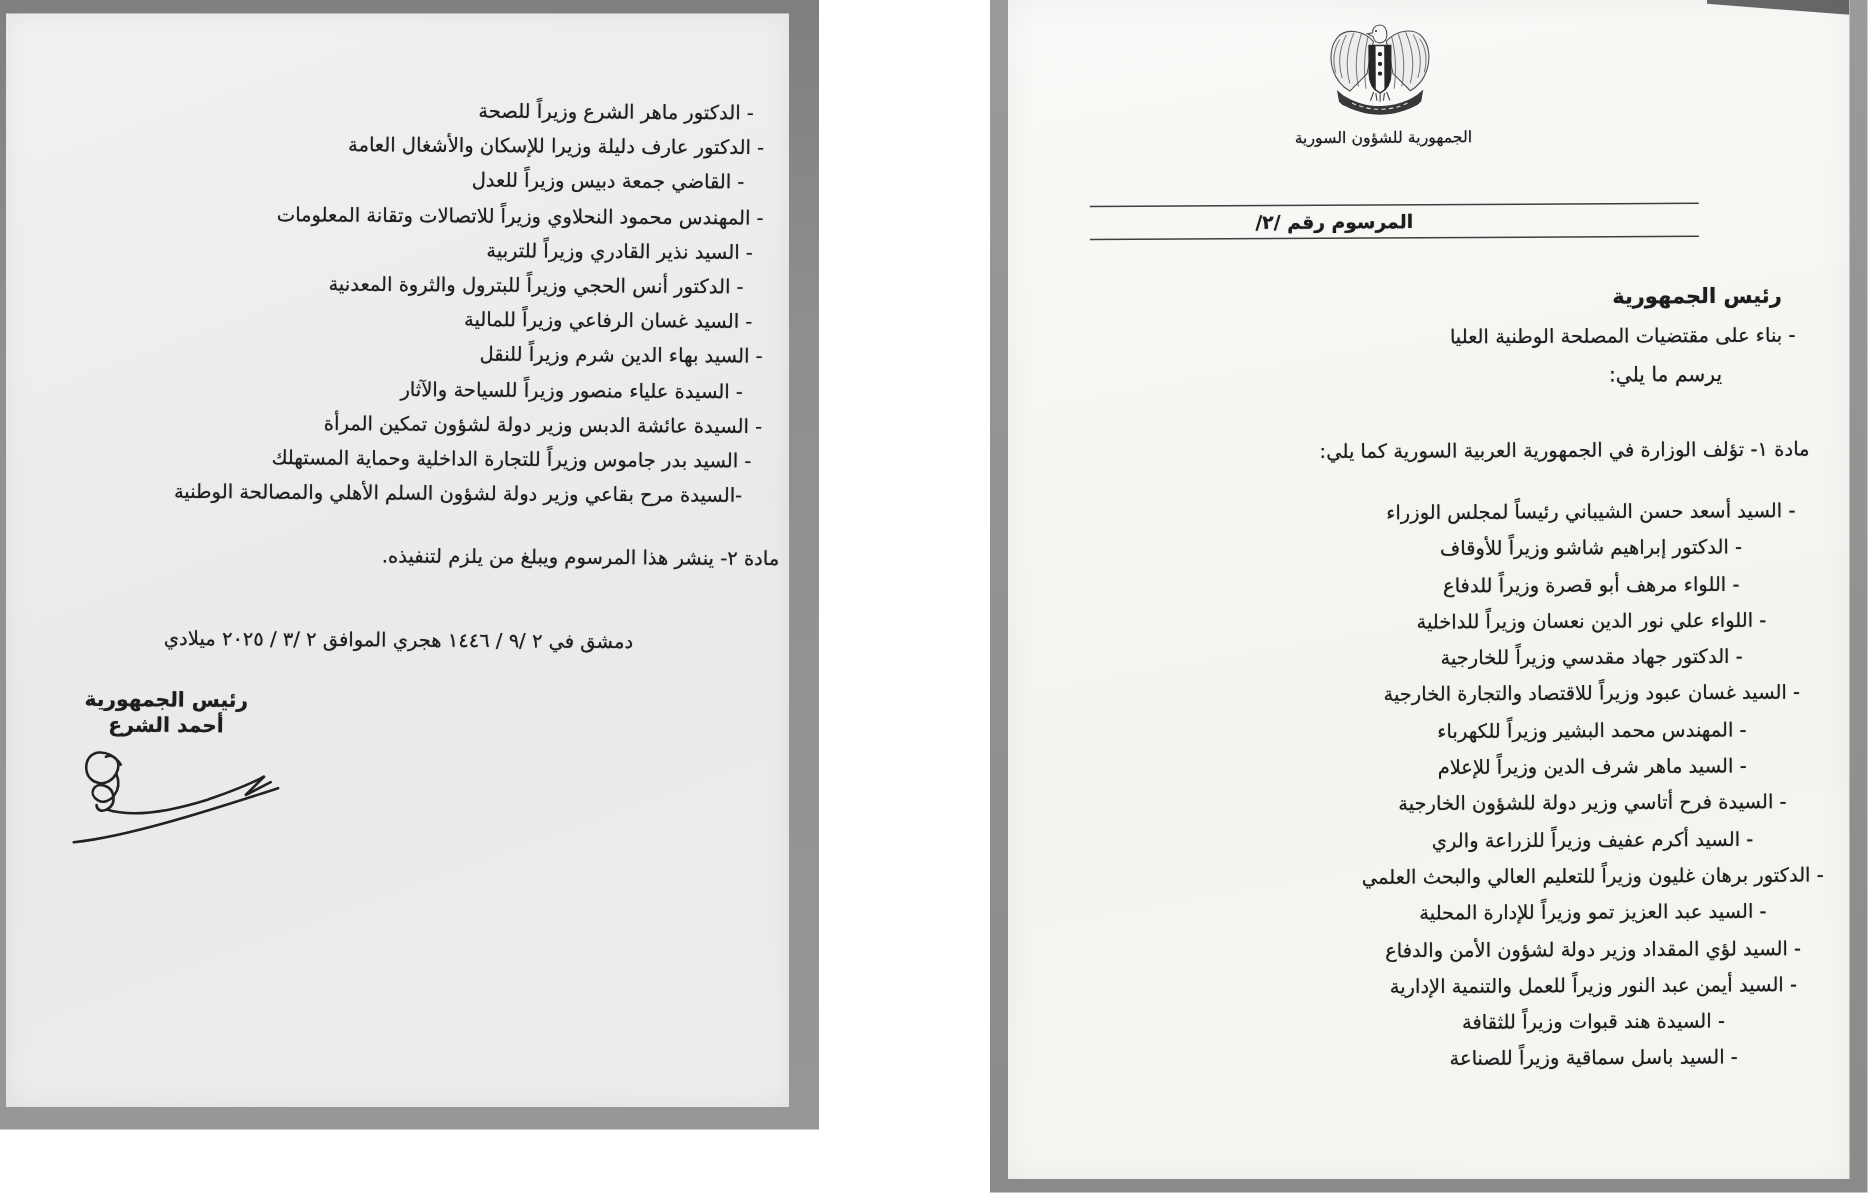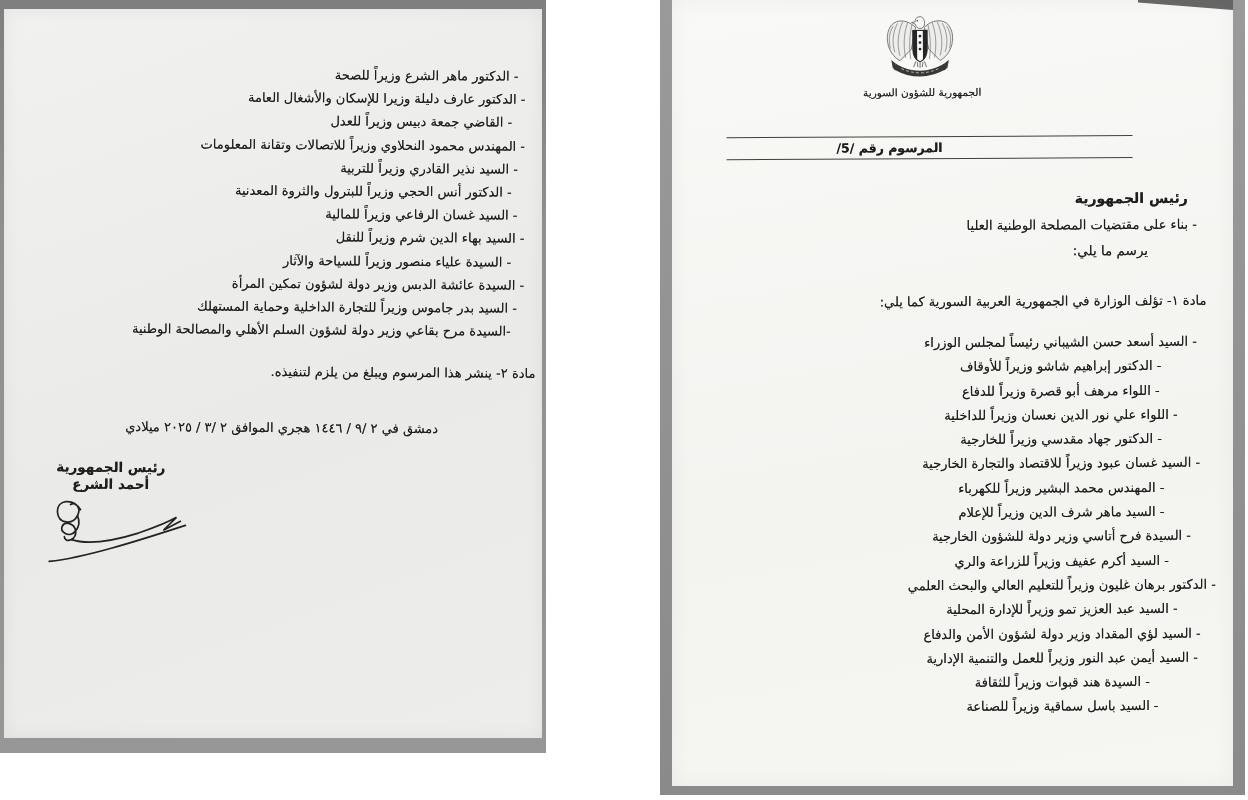--- a/index.html
+++ b/index.html
@@ -4,21 +4,21 @@
 <style>
   html,body{margin:0;padding:0;background:#ffffff;}
   .stage{position:relative;width:1248px;height:800px;background:#ffffff;overflow:hidden;
          font-family:"DejaVu Sans",sans-serif;color:#1d1d1d;}
   .photo{position:absolute;}
   
   .photo-left{left:0;top:0;width:546px;height:753px;
       background:linear-gradient(180deg,#7f7f7f 0%,#8f8f8f 30%,#979797 100%);}
   .paper-left{position:absolute;left:4px;top:9px;width:522px;height:729px;
       background:linear-gradient(160deg,#f1f1ef 0%,#eaeae8 55%,#ededeb 100%);
-      box-shadow:inset 0 0 18px rgba(0,0,0,0.06);padding-left:16px;}
+      box-shadow:inset 0 0 18px rgba(0,0,0,0.06);}
   .content-left{position:absolute;inset:0;transform:rotate(0.4deg);transform-origin:50% 40%;}
   
   .photo-right{left:660px;top:0;width:585px;height:795px;
       background:linear-gradient(180deg,#9a9a9a 0%,#8a8a8a 100%);}
   .paper-right{position:absolute;left:12px;top:0;width:561px;height:786px;
       background:linear-gradient(170deg,#f9f9f7 0%,#f3f3f0 60%,#f6f6f3 100%);
       box-shadow:inset 0 0 22px rgba(0,0,0,0.05);}
   .corner-shade{position:absolute;top:0;right:0;width:95px;height:11px;background:#4c4c4c;
       clip-path:polygon(0 0,100% 0,100% 90%,0 22%);opacity:.85;}
   .content-right{position:absolute;inset:0;transform:rotate(-0.3deg);transform-origin:50% 30%;}
@@ -136,21 +136,21 @@
           </g>
           <path d="M16,66 L10,61 L12,72 L17,76 Z" fill="#3b3b3b"></path>
           <path d="M84,66 L90,61 L88,72 L83,76 Z" fill="#3b3b3b"></path>
           <path d="M16,66 C27,73 38,76 50,76 C62,76 73,73 84,66 L86,74 C74,81 62,84 50,84 C38,84 26,81 14,74 Z" fill="#383838"></path>
           <path d="M24,73 C32,77 41,79 50,79 C59,79 68,77 76,73" fill="none" stroke="#dcdcdc" stroke-width="1" stroke-dasharray="4 3"></path>
         </svg>
 
         <div class="country ar">الجمهورية للشؤون السورية</div>
 
         <div class="rulebox">
-          <span class="ar">المرسوم رقم /5/</span>
+          <span class="ar">المرسوم رقم /٢/</span>
         </div>
 
         <div class="h-issuer ar">رئيس الجمهورية</div>
 
         <div class="preamble ar">- بناء على مقتضيات المصلحة الوطنية العليا</div>
 
         <div class="enact ar">يرسم ما يلي:</div>
 
         <div class="article-right ar">مادة ١- تؤلف الوزارة في الجمهورية العربية السورية كما يلي:</div>
 

